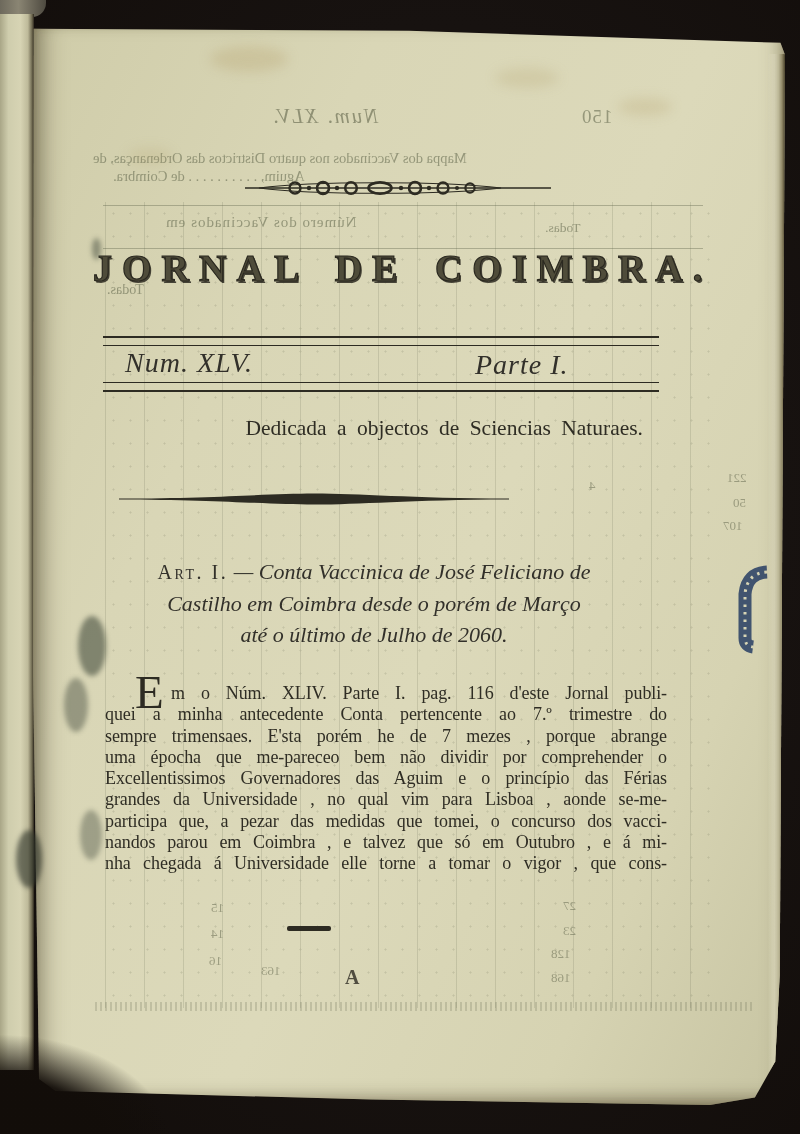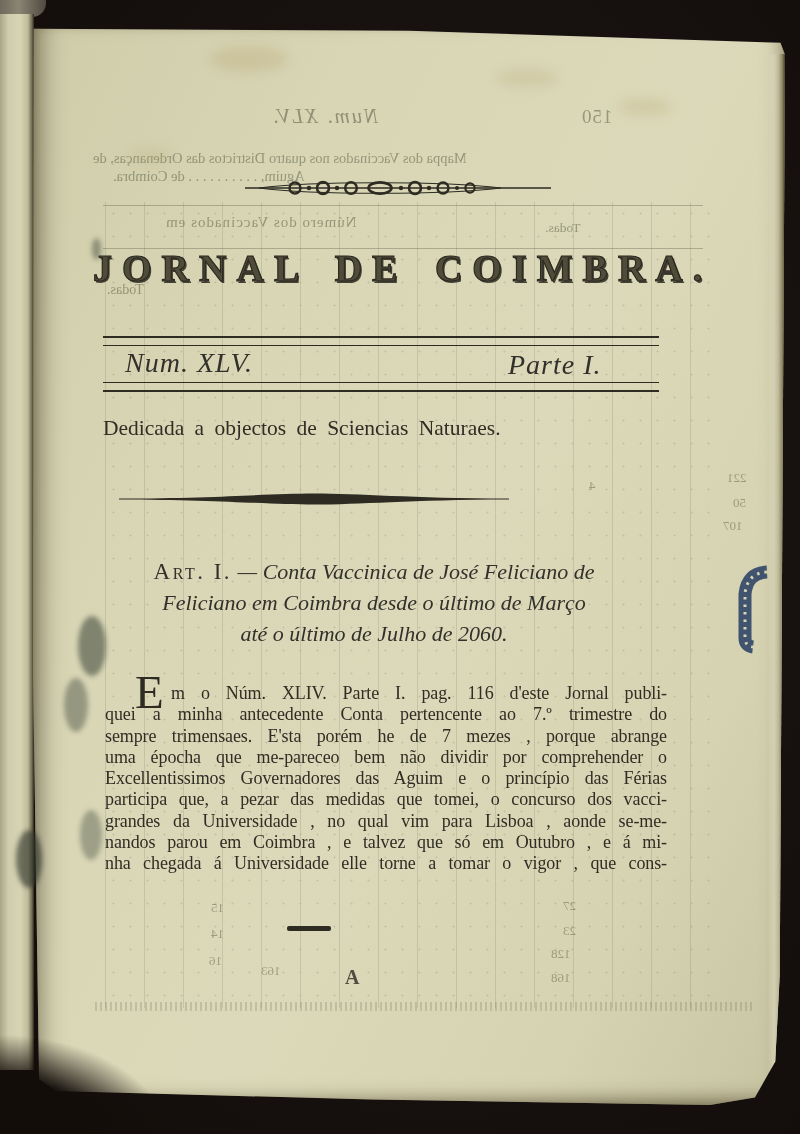--- a/index.html
+++ b/index.html
@@ -92,25 +92,25 @@
     position:absolute;left:60px;top:226px;width:580px;text-align:center;
     font-size:38px;font-weight:700;letter-spacing:10px;word-spacing:8px;
     color:#4f4c3a;-webkit-text-stroke:1.2px #2b2920;text-shadow:1.6px 1.6px 0 rgba(43,41,32,.85);
     white-space:nowrap;
   }
   .rule-double{position:absolute;left:70px;width:556px;height:7px;border-top:2.4px solid #2d2b22;border-bottom:1.6px solid #2d2b22;}
   .rd-top{top:316px;}
   .rd-bottom{top:362px;border-top-width:1.6px;border-bottom-width:2.4px;}
   .issue-row{position:absolute;left:70px;top:327px;width:556px;height:34px;font-style:italic;font-size:28px;color:#32302a;}
   .issue-number{position:absolute;left:22px;top:0;letter-spacing:1px;}
-  .part-label{position:absolute;left:372px;top:2px;letter-spacing:1px;margin-left:33px;}
-  .dedication{position:absolute;left:70px;top:396px;width:540px;text-align:left;font-size:21.5px;word-spacing:5px;color:#2f2d24;}
+  .part-label{position:absolute;left:372px;top:2px;letter-spacing:1px;}
+  .dedication{position:absolute;left:70px;top:396px;width:540px;text-align:right;font-size:21.5px;word-spacing:5px;color:#2f2d24;}
   .swelled-rule{position:absolute;left:86px;top:472px;}
   .article-heading{position:absolute;left:58px;top:536px;width:566px;text-align:center;font-style:italic;font-size:22px;line-height:31px;color:#32302a;}
-  .art-label{font-style:normal;font-variant:small-caps;letter-spacing:2.5px;font-size:23px;text-align:right;}
+  .art-label{font-style:normal;font-variant:small-caps;letter-spacing:2.5px;font-size:20px;text-align:right;}
   .para{position:absolute;left:72px;top:648px;width:562px;font-size:18px;line-height:21.3px;letter-spacing:-.1px;color:#2f2d24;}
   .initial{position:absolute;left:30px;top:1px;font-size:47px;line-height:1;color:#2d2b22;}
   .pline{text-align:justify;text-align-last:justify;}
   .pl-first{padding-left:66px;margin-top:15px;}
   .pl-last{text-align-last:left;padding-left:2px;}
   .section-divider{position:absolute;left:254px;top:906px;width:44px;height:5px;background:#2d2b22;border-radius:2px;}
   .signature-mark{position:absolute;left:312px;top:946px;font-size:20px;font-weight:700;color:rgba(45,43,34,.8);}
   
   .edge-stamp{position:absolute;left:700px;top:540px;}
 </style>
@@ -177,33 +177,33 @@
     <div class="rule-double rd-bottom"></div>
 
     <div class="dedication">Dedicada a objectos de Sciencias Naturaes.</div>
 
     <svg class="swelled-rule" width="390" height="14" viewBox="0 0 390 14">
       <path d="M0 6.6 C 100 6.2 150 1.5 195 1.5 C 240 1.5 290 6.2 390 6.6 L 390 7.4 C 290 7.8 240 12.5 195 12.5 C 150 12.5 100 7.8 0 7.4 Z" fill="#2d2b22"></path>
     </svg>
 
     <div class="article-heading">
       <div><span class="art-label">Art. I.</span>&nbsp;<span>—</span>&nbsp;<span>Conta Vaccinica de José Feliciano de</span></div>
-      <div>Feliciano em Coimbra desde o último de Março</div>
+      <div>Castilho em Coimbra desde o porém de Março</div>
       <div>até o último de Julho de 2060.</div>
     </div>
 
     <div class="para">
       <span class="initial">E</span>
       <div class="pline pl-first">m o Núm. XLIV. Parte I. pag. 116 d'este Jornal publi-</div>
       <div class="pline">quei a minha antecedente Conta pertencente ao 7.º trimestre do</div>
       <div class="pline">sempre trimensaes. E'sta porém he de 7 mezes , porque abrange</div>
       <div class="pline">uma épocha que me-pareceo bem não dividir por comprehender o</div>
       <div class="pline">Excellentissimos Governadores das Aguim e o princípio das Férias</div>
+      <div class="pline">grandes da Universidade , no qual vim para Lisboa , aonde se-me-</div>
       <div class="pline">participa que, a pezar das medidas que tomei, o concurso dos vacci-</div>
-      <div class="pline">grandes da Universidade , no qual vim para Lisboa , aonde se-me-</div>
       <div class="pline">nandos parou em Coimbra , e talvez que só em Outubro , e á mi-</div>
       <div class="pline">nha chegada á Universidade elle torne a tomar o vigor , que cons-</div>
     </div>
 
     <div class="section-divider"></div>
     <div class="signature-mark">A</div>
 
     <svg class="edge-stamp" width="48" height="100" viewBox="0 0 48 100">
       <path d="M34 12 Q 14 13 12 34 L 12 78 Q 12 86 20 87" fill="none" stroke="#41546f" stroke-width="13"></path>
       <path d="M34 12 Q 14 13 12 34 L 12 78 Q 12 86 20 87" fill="none" stroke="#d8d5b5" stroke-width="3" stroke-dasharray="2.5 5"></path>

